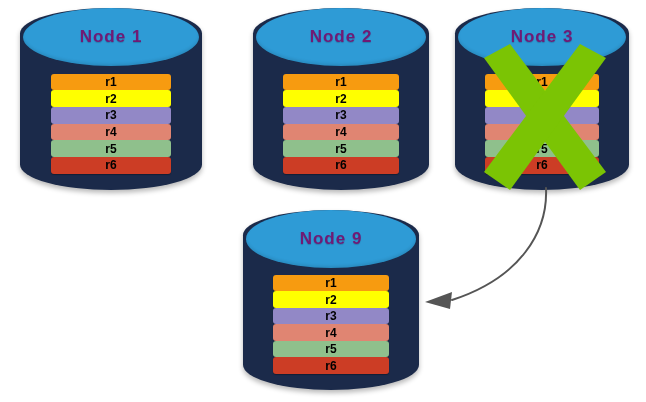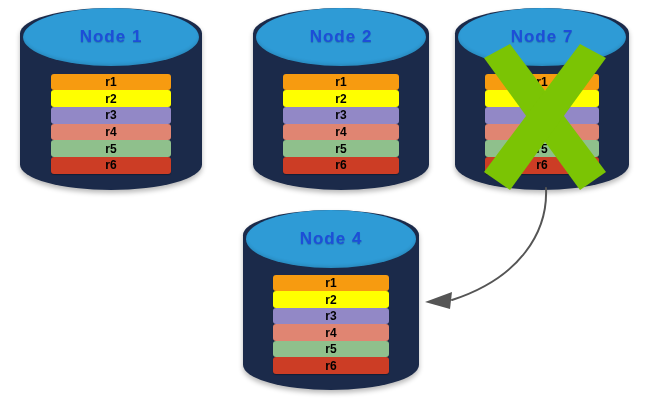--- a/index.html
+++ b/index.html
@@ -44,21 +44,21 @@
   }
   .node-title {
     position: absolute;
     left: 0;
     top: 0;
     width: 100%;
     height: 32%;
     display: flex;
     align-items: center;
     justify-content: center;
-    color: #1d4ed8;
+    color: #701a75;
     font-weight: bold;
     font-size: 17px;
     letter-spacing: 1px;
     text-shadow: 0 1px 1px rgba(0,0,0,0.18);
     pointer-events: none;
   }
   .rows {
     position: absolute;
     left: 17%;
     right: 17%;
@@ -126,42 +126,42 @@
       <div class="row" style="background:#9288C6;">r3</div>
       <div class="row" style="background:#E08572;">r4</div>
       <div class="row" style="background:#8FC08C;">r5</div>
       <div class="row" style="background:#CC3D25;">r6</div>
     </div>
   </div>
 
   <div class="node" style="left:455px; top:8px; width:174px; height:182px;">
     <div class="node-body"></div>
     <div class="node-top"></div>
-    <div class="node-title">Node  7</div>
+    <div class="node-title">Node  3</div>
     <div class="rows">
       <div class="row" style="background:#F79B10;">r1</div>
       <div class="row" style="background:#FFFF00;">r2</div>
       <div class="row" style="background:#9288C6;">r3</div>
       <div class="row" style="background:#E08572;">r4</div>
       <div class="row" style="background:#8FC08C;">r5</div>
       <div class="row" style="background:#CC3D25;">r6</div>
     </div>
   </div>
 
   <svg class="x-mark" style="left:484px; top:44px;" width="122" height="146" viewBox="0 0 122 146">
     <g fill="#7BC404">
       <polygon points="0,14 26,0 122,128 96,146"></polygon>
       <polygon points="122,14 96,0 0,128 26,146"></polygon>
     </g>
   </svg>
 
   <div class="node" style="left:243px; top:210px; width:176px; height:180px;">
     <div class="node-body"></div>
     <div class="node-top"></div>
-    <div class="node-title">Node  4</div>
+    <div class="node-title">Node  9</div>
     <div class="rows">
       <div class="row" style="background:#F79B10;">r1</div>
       <div class="row" style="background:#FFFF00;">r2</div>
       <div class="row" style="background:#9288C6;">r3</div>
       <div class="row" style="background:#E08572;">r4</div>
       <div class="row" style="background:#8FC08C;">r5</div>
       <div class="row" style="background:#CC3D25;">r6</div>
     </div>
   </div>
 

